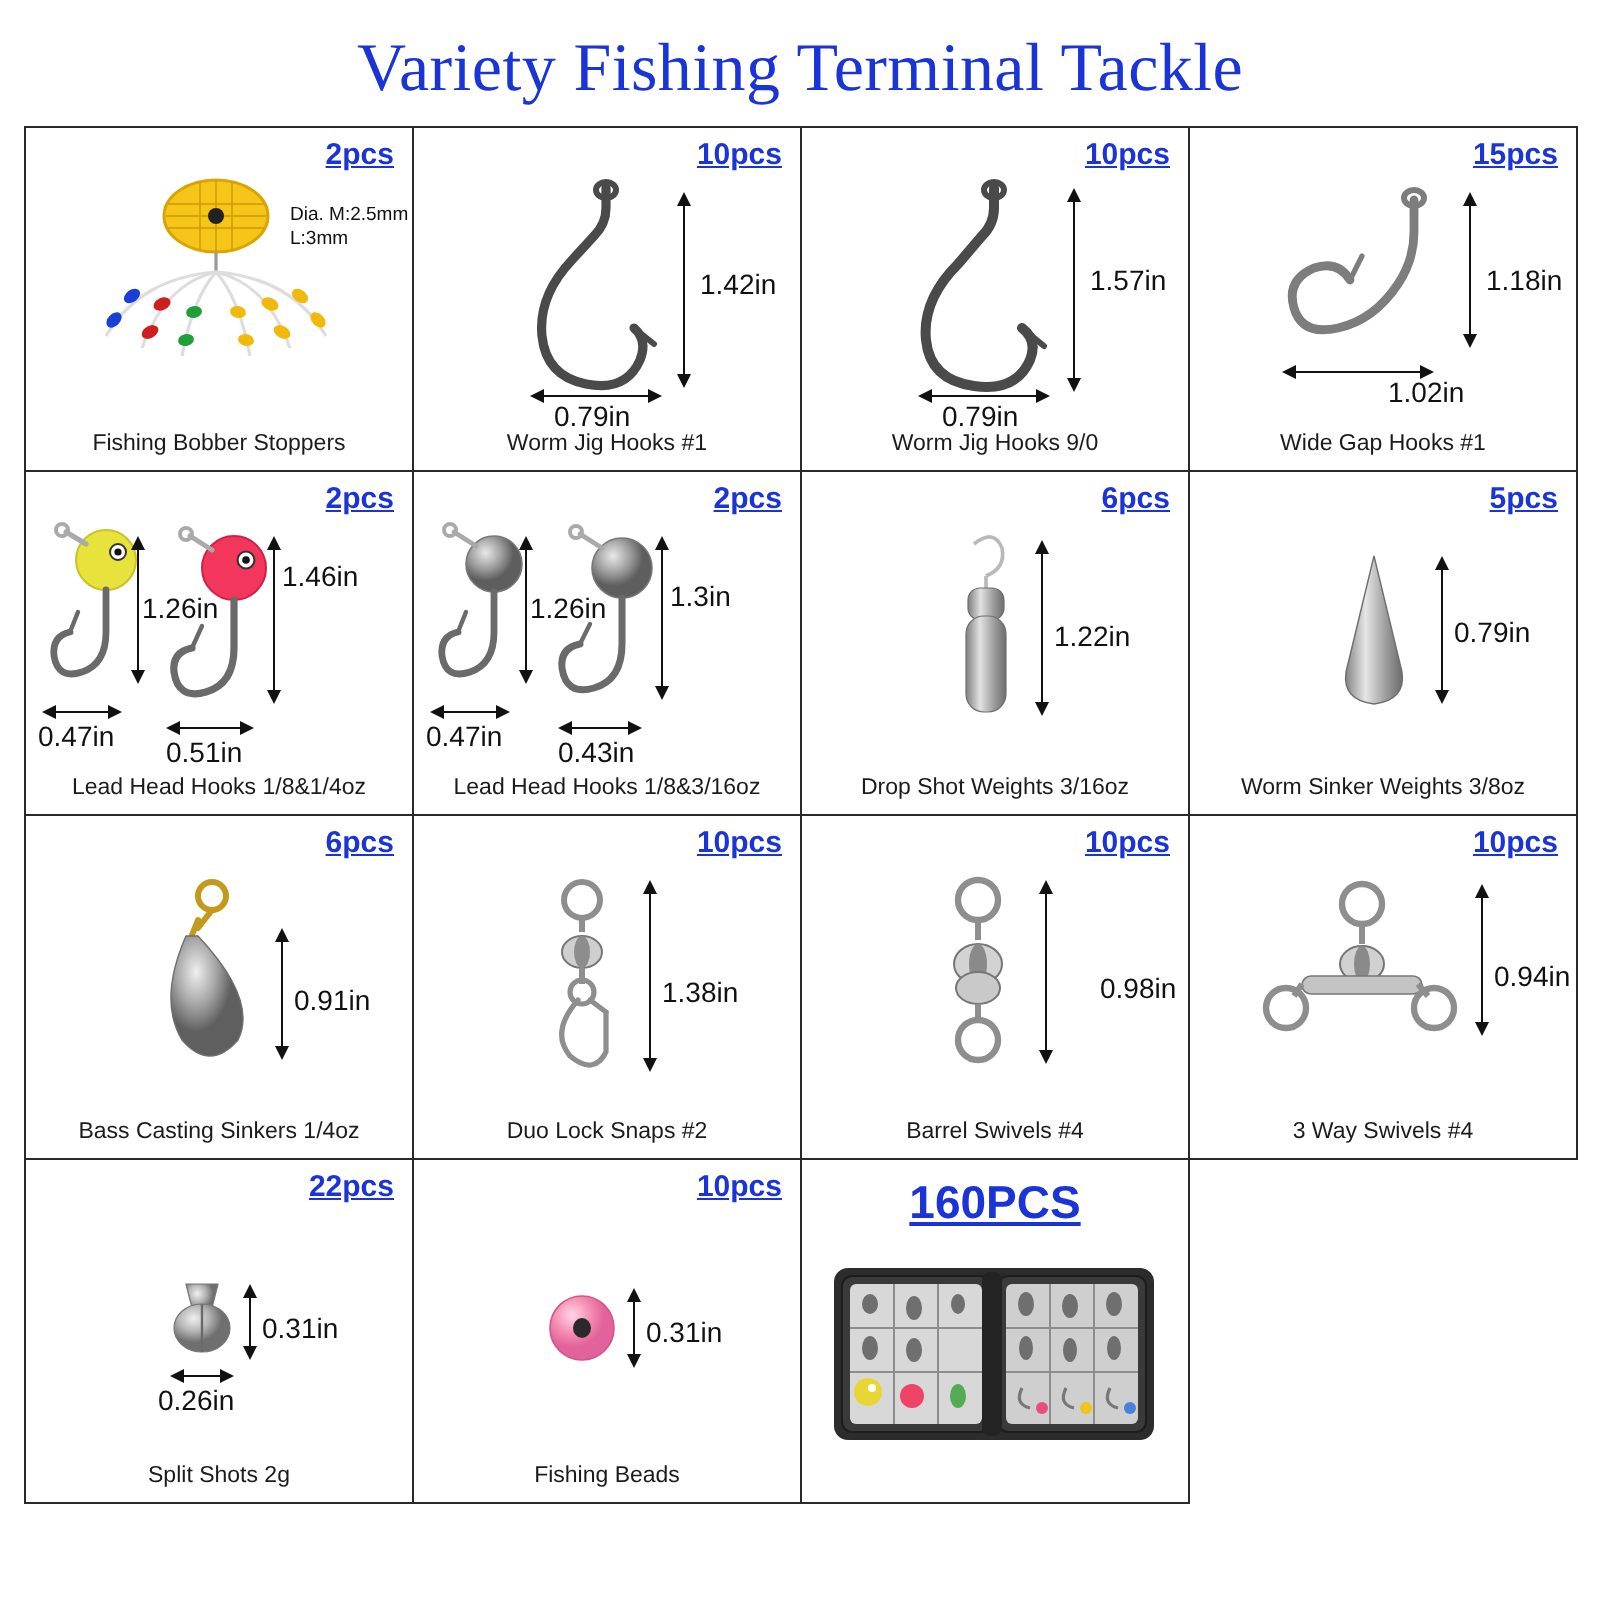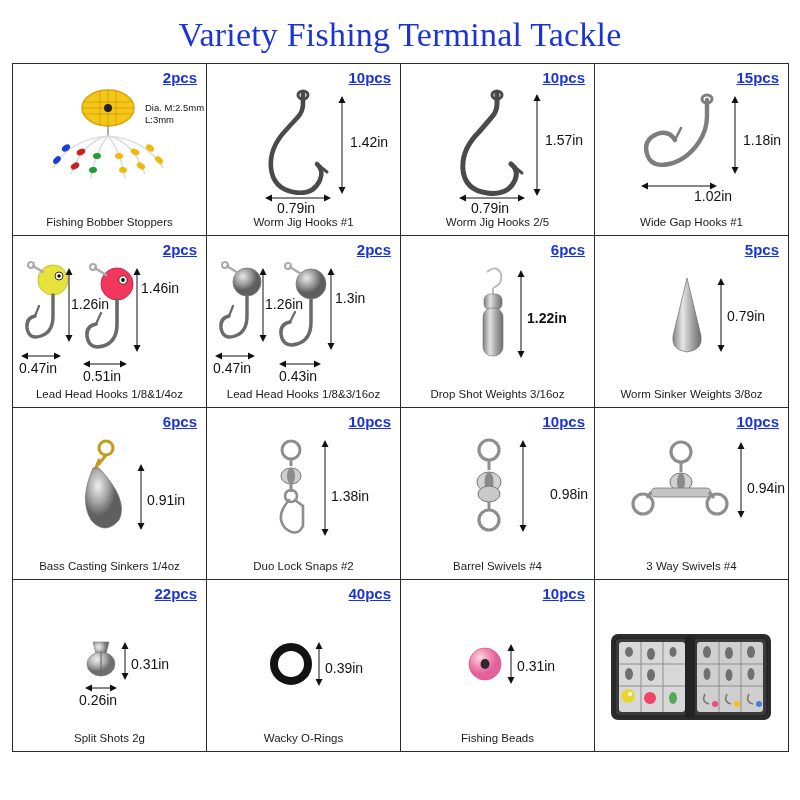--- a/index.html
+++ b/index.html
@@ -180,21 +180,21 @@
           <line class="arrowline" x1="136" y1="12" x2="136" y2="106"></line>
           <path d="M136 8 l-3.5 7 h7 z" fill="#111"></path>
           <path d="M136 110 l-3.5 -7 h7 z" fill="#111"></path>
           <line class="arrowline" x1="62" y1="112" x2="120" y2="112"></line>
           <path d="M58 112 l7 -3.5 v7 z" fill="#111"></path>
           <path d="M124 112 l-7 -3.5 v7 z" fill="#111"></path>
         </svg>
       </div>
       <div class="dim" style="left:144px; top:68px;">1.57in</div>
       <div class="dim" style="left:70px; top:136px;">0.79in</div>
-      <div class="label">Worm Jig Hooks 2/5</div>
+      <div class="label">Worm Jig Hooks 9/0</div>
     </div>
 
     <div class="cell">
       <div class="qty">15pcs</div>
       <div class="art">
         <svg width="192" height="122" viewBox="0 0 192 122">
           <path d="M112 14 L112 30 Q112 44 104 56 Q92 74 74 78 Q56 82 52 68 Q48 54 62 48 Q74 44 80 54" stroke="#7d7d7d" stroke-width="4.4" fill="none" stroke-linecap="round"></path>
           <path d="M80 54 L86 42" stroke="#7d7d7d" stroke-width="2.6" fill="none" stroke-linecap="round"></path>
           <ellipse cx="112" cy="13" rx="5" ry="4" fill="none" stroke="#7d7d7d" stroke-width="3"></ellipse>
           <line class="arrowline" x1="140" y1="14" x2="140" y2="84"></line>
@@ -317,21 +317,21 @@
           </defs>
           <path d="M86 14 Q96 6 100 16 Q102 26 92 30" stroke="#b9b9b9" stroke-width="1.8" fill="none"></path>
           <path d="M92 30 L92 36" stroke="#b9b9b9" stroke-width="1.8"></path>
           <rect x="83" y="36" width="18" height="16" rx="6" fill="url(#dsg)" stroke="#6f6f6f" stroke-width="0.6"></rect>
           <rect x="82" y="50" width="20" height="48" rx="9" fill="url(#dsg)" stroke="#6f6f6f" stroke-width="0.6"></rect>
           <line class="arrowline" x1="120" y1="16" x2="120" y2="96"></line>
           <path d="M120 12 l-3.5 7 h7 z" fill="#111"></path>
           <path d="M120 100 l-3.5 -7 h7 z" fill="#111"></path>
         </svg>
       </div>
-      <div class="dim" style="left:126px; top:74px;font-weight:bold;">1.22in</div>
+      <div class="dim" style="left:126px; top:74px;">1.22in</div>
       <div class="label">Drop Shot Weights 3/16oz</div>
     </div>
 
     <div class="cell">
       <div class="qty">5pcs</div>
       <div class="art">
         <svg width="192" height="122" viewBox="0 0 192 122">
           <defs>
             <linearGradient id="wsg" x1="0" y1="0" x2="1" y2="0">
               <stop offset="0%" stop-color="#848484"></stop>
@@ -457,33 +457,20 @@
           <line class="arrowline" x1="76" y1="86" x2="100" y2="86"></line>
           <path d="M72 86 l7 -3.5 v7 z" fill="#111"></path>
           <path d="M104 86 l-7 -3.5 v7 z" fill="#111"></path>
         </svg>
       </div>
       <div class="dim" style="left:118px; top:76px;">0.31in</div>
       <div class="dim" style="left:66px; top:112px;">0.26in</div>
       <div class="label">Split Shots 2g</div>
     </div>
 
-    <div class="cell">
-      <div class="qty">40pcs</div>
-      <div class="art">
-        <svg width="192" height="120" viewBox="0 0 192 120">
-          <circle cx="84" cy="62" r="17" fill="none" stroke="#121212" stroke-width="8"></circle>
-          <line class="arrowline" x1="112" y1="44" x2="112" y2="80"></line>
-          <path d="M112 40 l-3.5 7 h7 z" fill="#111"></path>
-          <path d="M112 84 l-3.5 -7 h7 z" fill="#111"></path>
-        </svg>
-      </div>
-      <div class="dim" style="left:118px; top:80px;">0.39in</div>
-      <div class="label">Wacky O-Rings</div>
-    </div>
 
     <div class="cell">
       <div class="qty">10pcs</div>
       <div class="art">
         <svg width="192" height="120" viewBox="0 0 192 120">
           <defs>
             <radialGradient id="bdg" cx="35%" cy="30%">
               <stop offset="0%" stop-color="#ffd6e4"></stop>
               <stop offset="60%" stop-color="#f48ab0"></stop>
               <stop offset="100%" stop-color="#e2639b"></stop>
@@ -494,20 +481,21 @@
           <line class="arrowline" x1="110" y1="46" x2="110" y2="78"></line>
           <path d="M110 42 l-3.5 7 h7 z" fill="#111"></path>
           <path d="M110 82 l-3.5 -7 h7 z" fill="#111"></path>
         </svg>
       </div>
       <div class="dim" style="left:116px; top:78px;">0.31in</div>
       <div class="label">Fishing Beads</div>
     </div>
 
     <div class="cell">
+      <div class="qty big">160PCS</div>
       <div class="art" style="top:32px; bottom:6px;">
         <svg width="192" height="124" viewBox="0 0 192 124">
           <rect x="16" y="22" width="160" height="86" rx="7" fill="#2c2c2c"></rect>
           <rect x="20" y="26" width="74" height="78" rx="5" fill="#3a3a3a" stroke="#1d1d1d" stroke-width="1"></rect>
           <rect x="98" y="26" width="74" height="78" rx="5" fill="#3a3a3a" stroke="#1d1d1d" stroke-width="1"></rect>
           <rect x="24" y="30" width="66" height="70" rx="3" fill="#d8d8d8"></rect>
           <rect x="102" y="30" width="66" height="70" rx="3" fill="#cfcfcf"></rect>
           <g stroke="#8d8d8d" stroke-width="1" fill="none">
             <line x1="24" y1="52" x2="90" y2="52"></line>
             <line x1="24" y1="74" x2="90" y2="74"></line>

